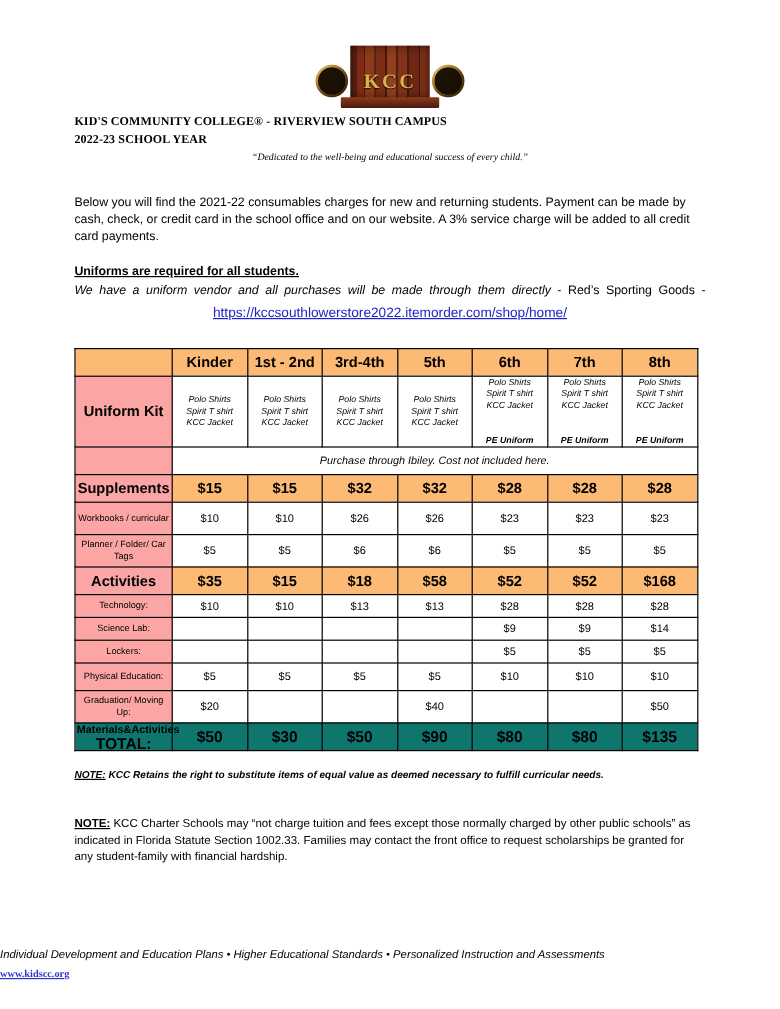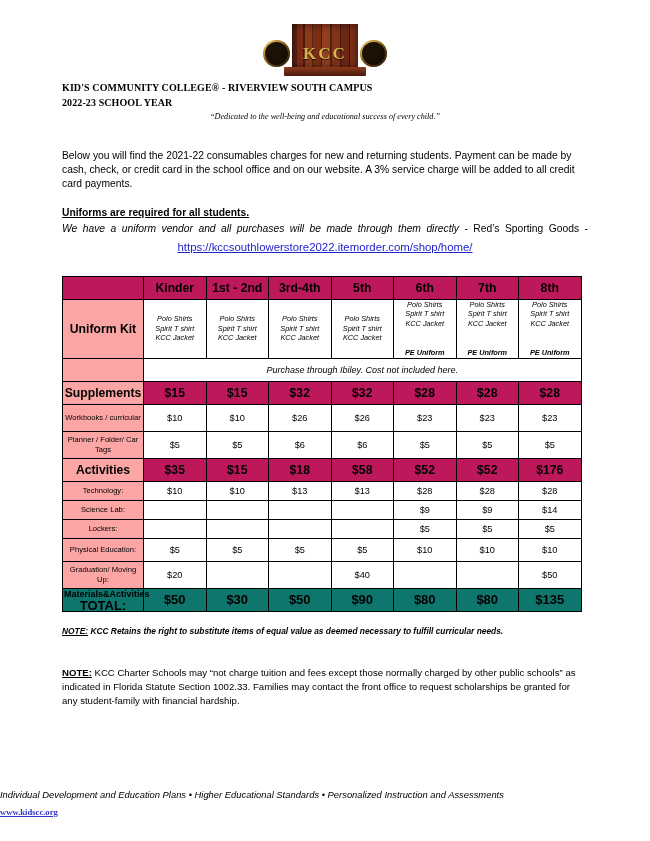--- a/index.html
+++ b/index.html
@@ -18,21 +18,21 @@
   .page {
     position: relative;
     width: 650px;
     height: 841px;
     box-sizing: border-box;
     padding: 0 62px;
   }
 
   
   .logo-wrap {
-    padding-top: 20px;
+    padding-top: 34px;
     display: flex;
     justify-content: center;
     align-items: flex-end;
     height: 56px;
   }
   .logo {
     position: relative;
     width: 124px;
     height: 52px;
   }
@@ -163,21 +163,21 @@
   }
   table.fees td {
     border: 1px solid #000;
     text-align: center;
     vertical-align: middle;
     padding: 0 1px;
   }
   col.lbl { width: 81px; }
   col.gr  { width: 62.5px; }
 
-  .grey { background: #be185d; }
+  .grey { background: #fdba74; }
   .lgrey { background: #fca5a5; }
   .yellow { background: #0f766e; }
 
   .th-grade {
     font-weight: bold;
     font-size: 12.2px;
     height: 22px;
   }
   .lbl-big {
     font-weight: bold;
@@ -397,21 +397,21 @@
       </tr>
 
       <tr class="row-h22">
         <td class="lgrey lbl-big">Activities</td>
         <td class="grey money-big">$35</td>
         <td class="grey money-big">$15</td>
         <td class="grey money-big">$18</td>
         <td class="grey money-big">$58</td>
         <td class="grey money-big">$52</td>
         <td class="grey money-big">$52</td>
-        <td class="grey money-big">$176</td>
+        <td class="grey money-big">$168</td>
       </tr>
 
       <tr class="row-h18">
         <td class="lgrey lbl-small">Technology:</td>
         <td class="money">$10</td>
         <td class="money">$10</td>
         <td class="money">$13</td>
         <td class="money">$13</td>
         <td class="money">$28</td>
         <td class="money">$28</td>

